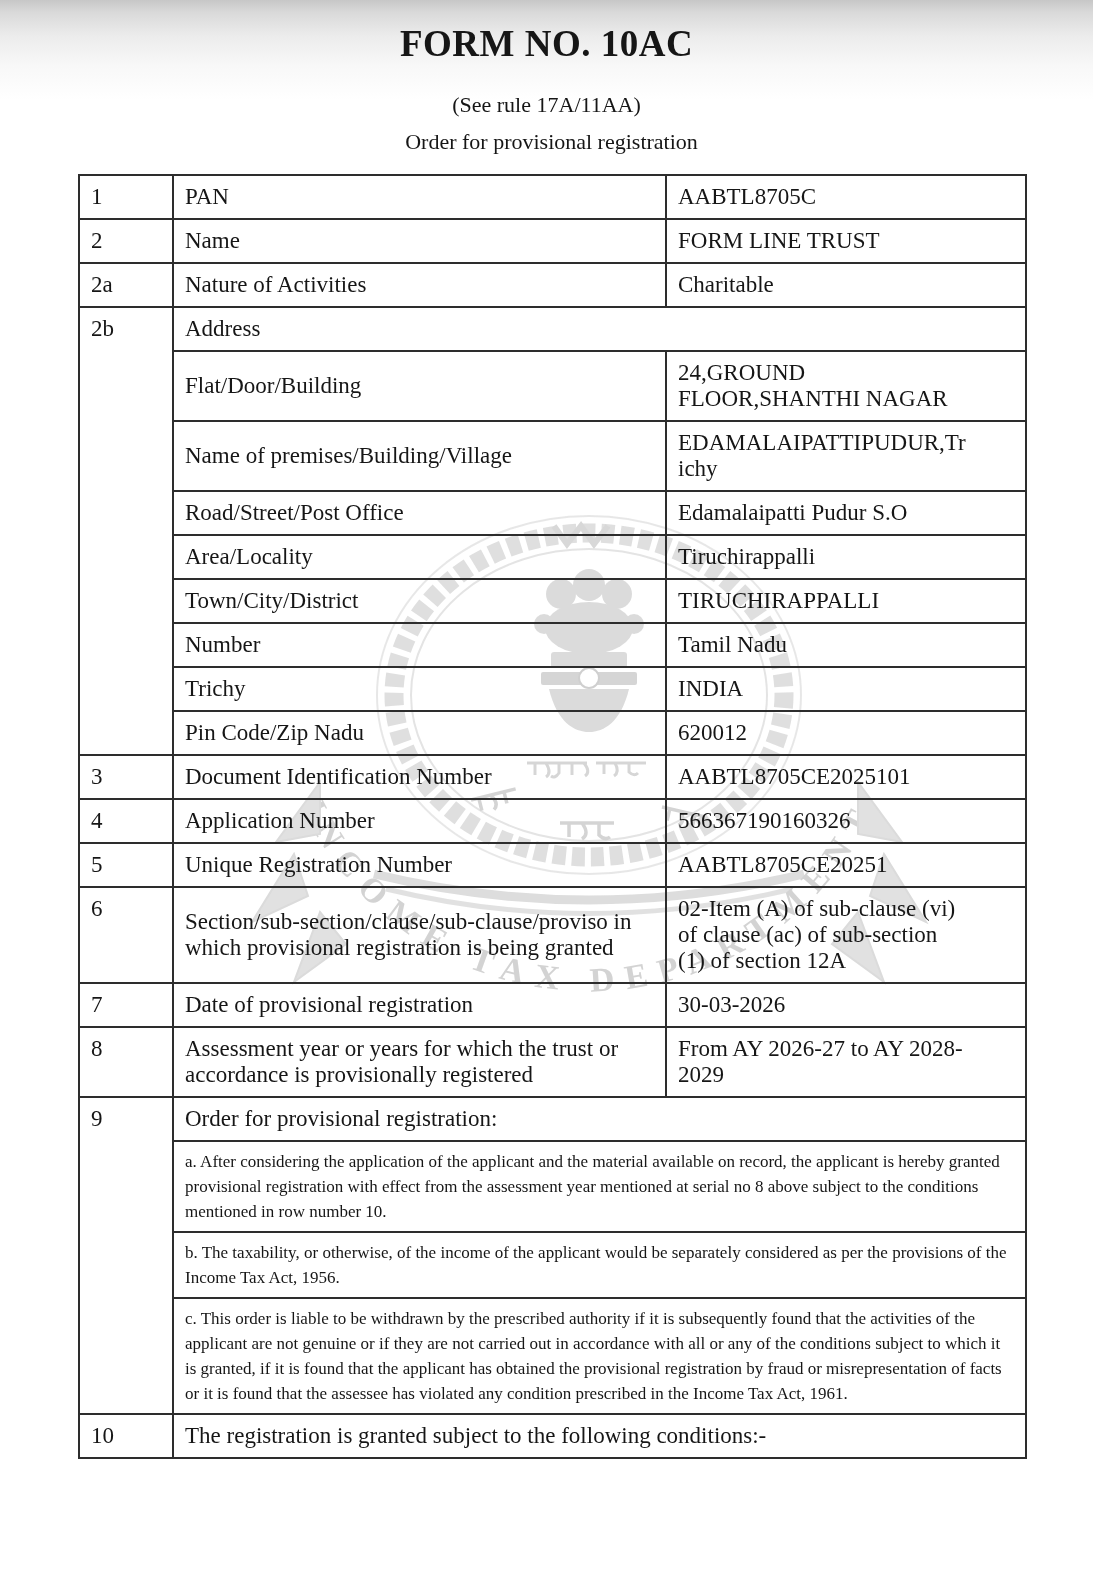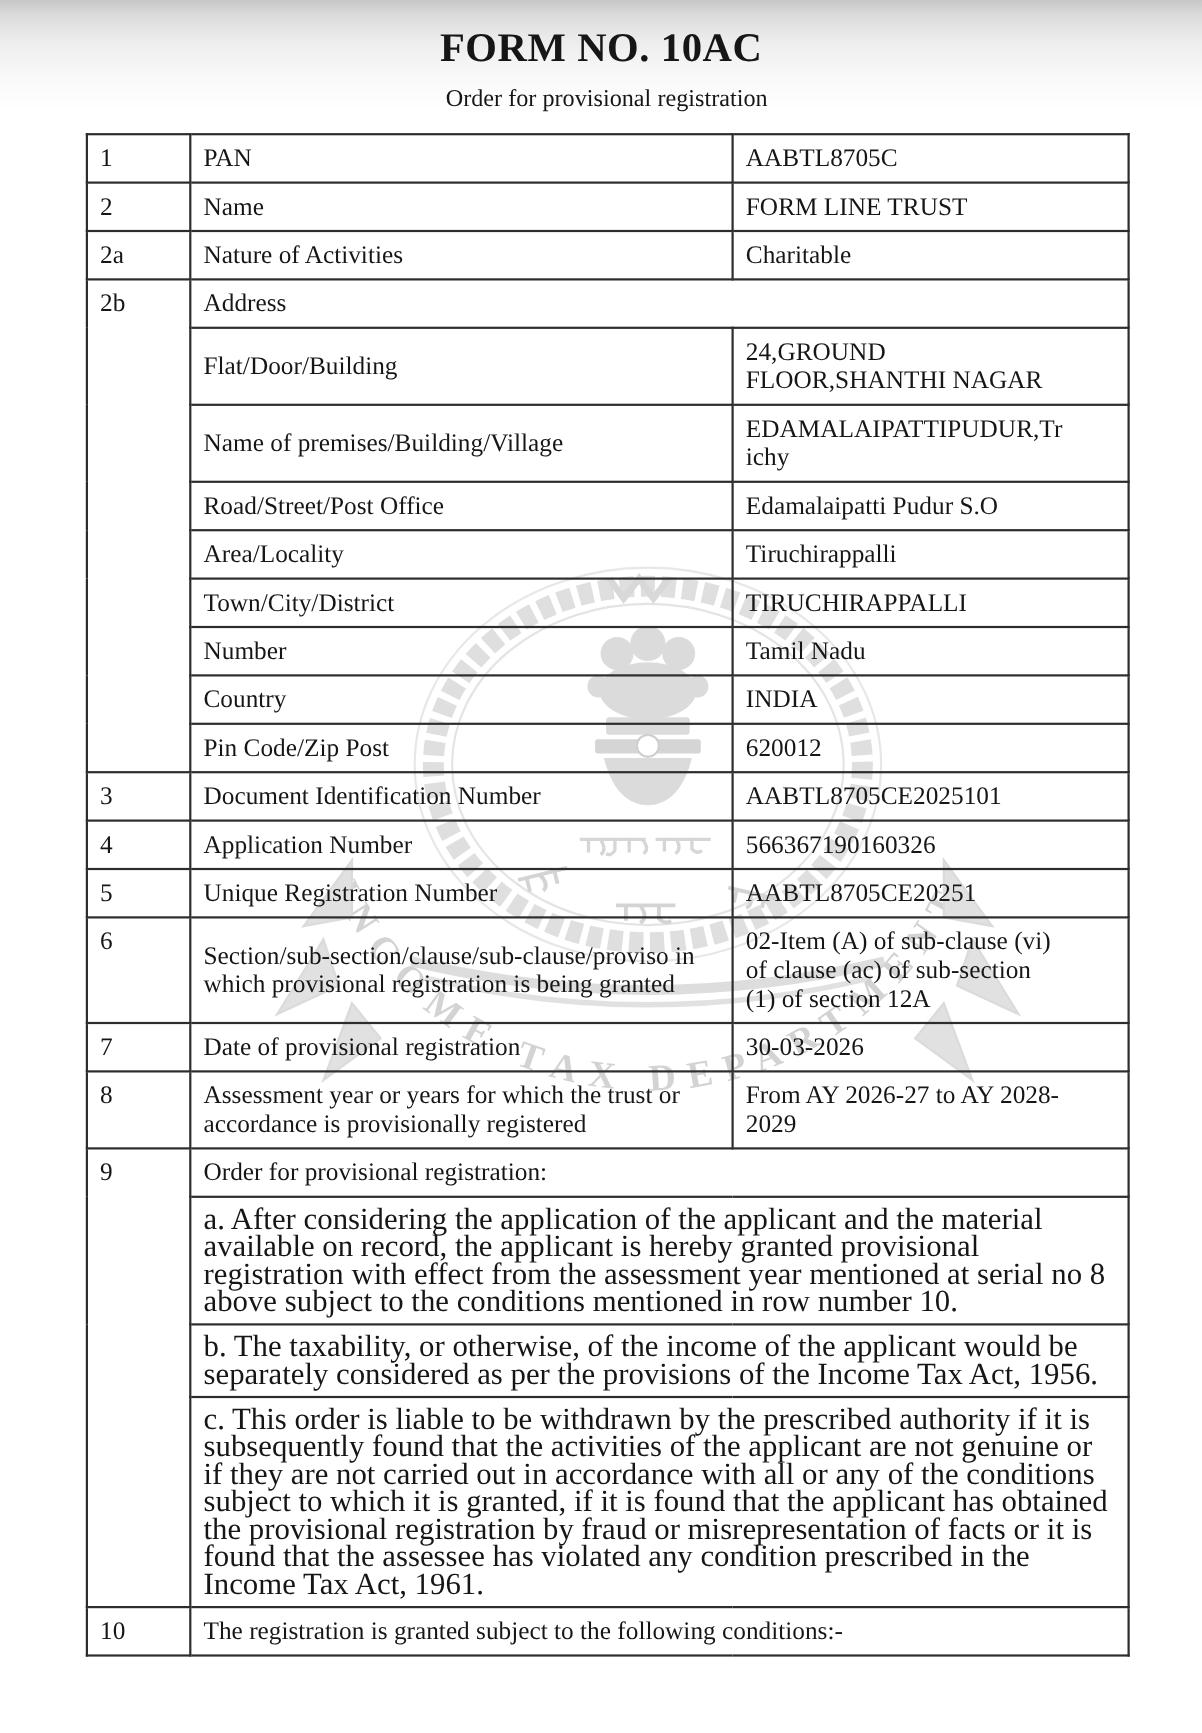--- a/index.html
+++ b/index.html
@@ -47,21 +47,21 @@
     padding: 8px 10px 8px 11px;
     background: transparent;
   }
   td.num { vertical-align: top; }
   td.val {
     padding-right: 57px;
     overflow-wrap: break-word;
     word-wrap: break-word;
   }
   td.para {
-    font-size: 28px;
+    font-size: 17px;
     line-height: 25px;
     padding: 7px 12px 7px 11px;
   }
 </style>
 </head>
 <body>
 
 <div class="page">
 
   <svg class="watermark" width="740" height="580" viewBox="0 0 740 580" aria-hidden="true">
@@ -121,20 +121,21 @@
       <path d="M96,430 L70,500 L122,462 Z"></path>
       <path d="M634,300 L678,360 L634,352 Z"></path>
       <path d="M660,372 L702,440 L646,414 Z"></path>
       <path d="M634,430 L660,500 L608,462 Z"></path>
     </g>
   </svg>
 
   <div class="content">
     <header>
       <h1 class="title">FORM NO. 10AC</h1>
+      <p class="rule-ref">(See rule 17A/11AA)</p>
       <p class="order-heading">Order for provisional registration</p>
     </header>
 
     <table class="form">
       <colgroup>
         <col style="width:94px">
         <col style="width:493px">
         <col style="width:360px">
       </colgroup>
       <tbody>
@@ -176,25 +177,25 @@
         </tr>
         <tr>
           <td class="lbl">Town/City/District</td>
           <td class="val">TIRUCHIRAPPALLI</td>
         </tr>
         <tr>
           <td class="lbl">Number</td>
           <td class="val">Tamil Nadu</td>
         </tr>
         <tr>
-          <td class="lbl">Country</td>
+          <td class="lbl">Trichy</td>
           <td class="val">INDIA</td>
         </tr>
         <tr>
-          <td class="lbl">Pin Code/Zip Post</td>
+          <td class="lbl">Pin Code/Zip Nadu</td>
           <td class="val">620012</td>
         </tr>
 
         <tr>
           <td class="num">3</td>
           <td class="lbl">Document Identification Number</td>
           <td class="val">AABTL8705CE2025101</td>
         </tr>
         <tr>
           <td class="num">4</td>

